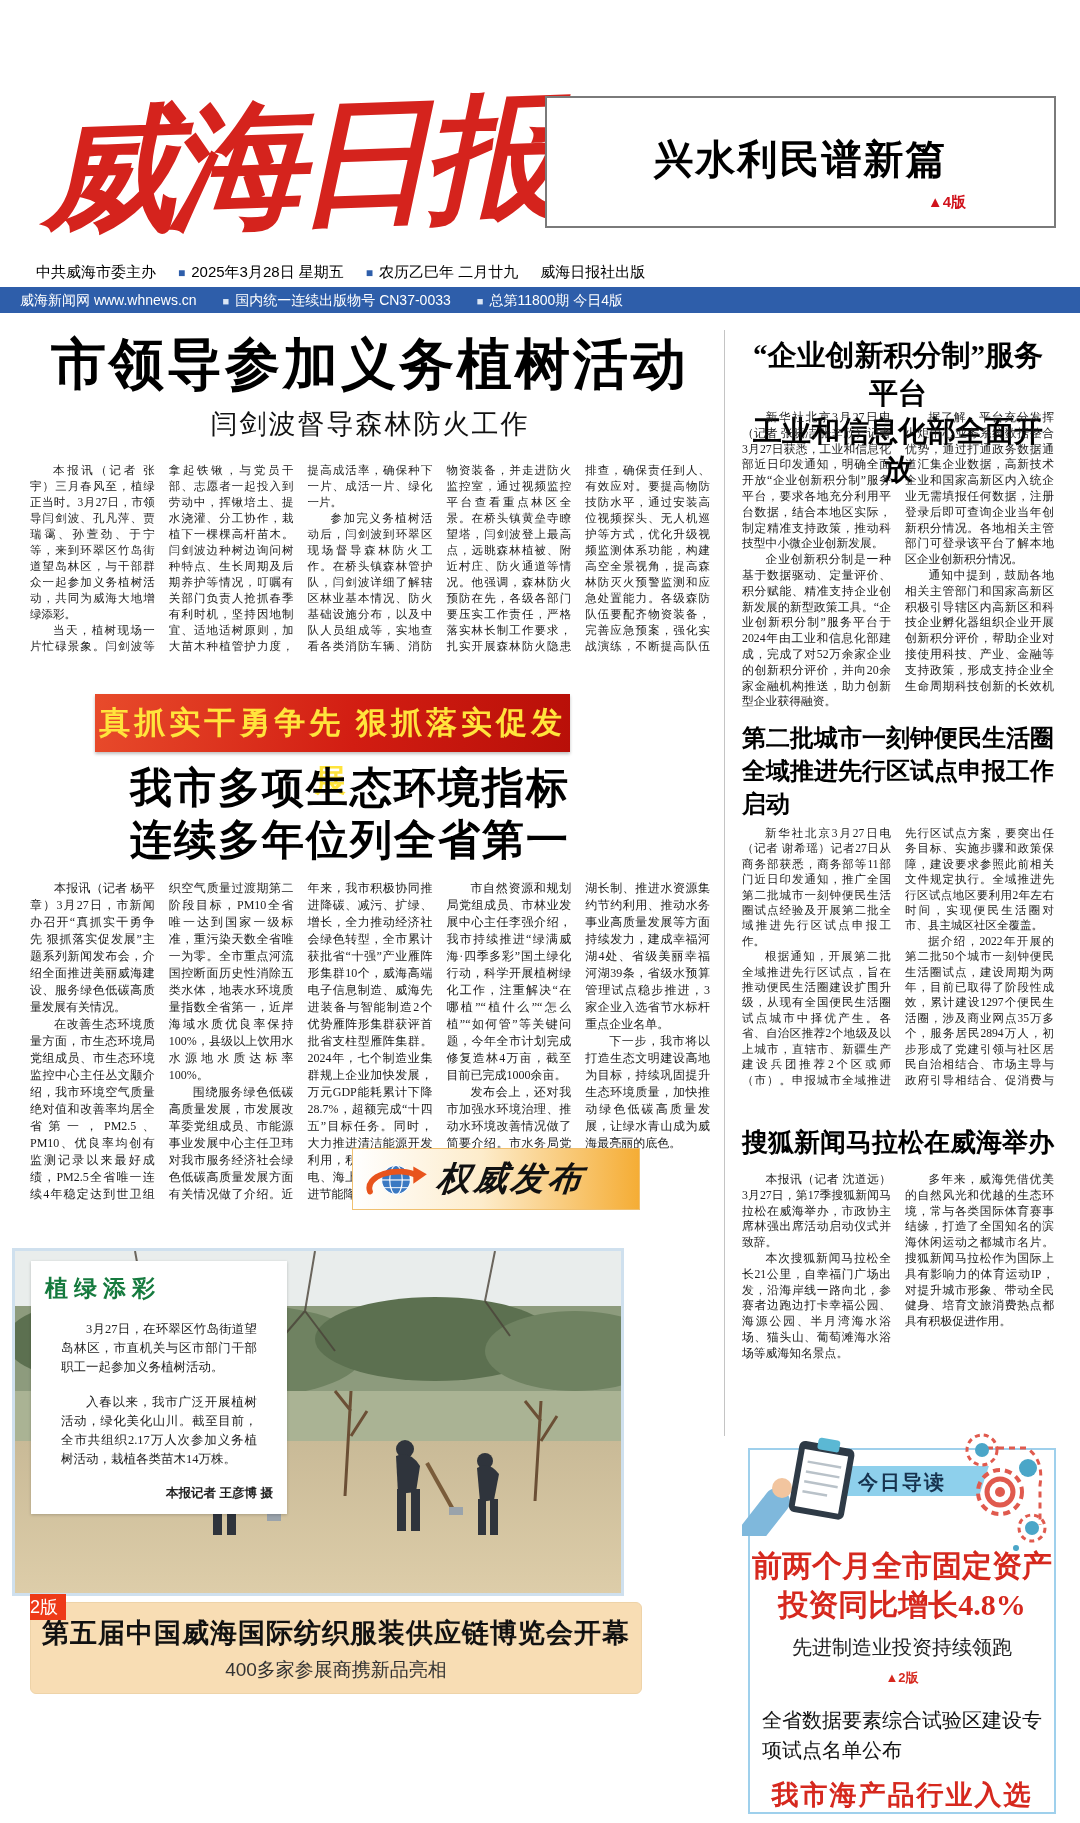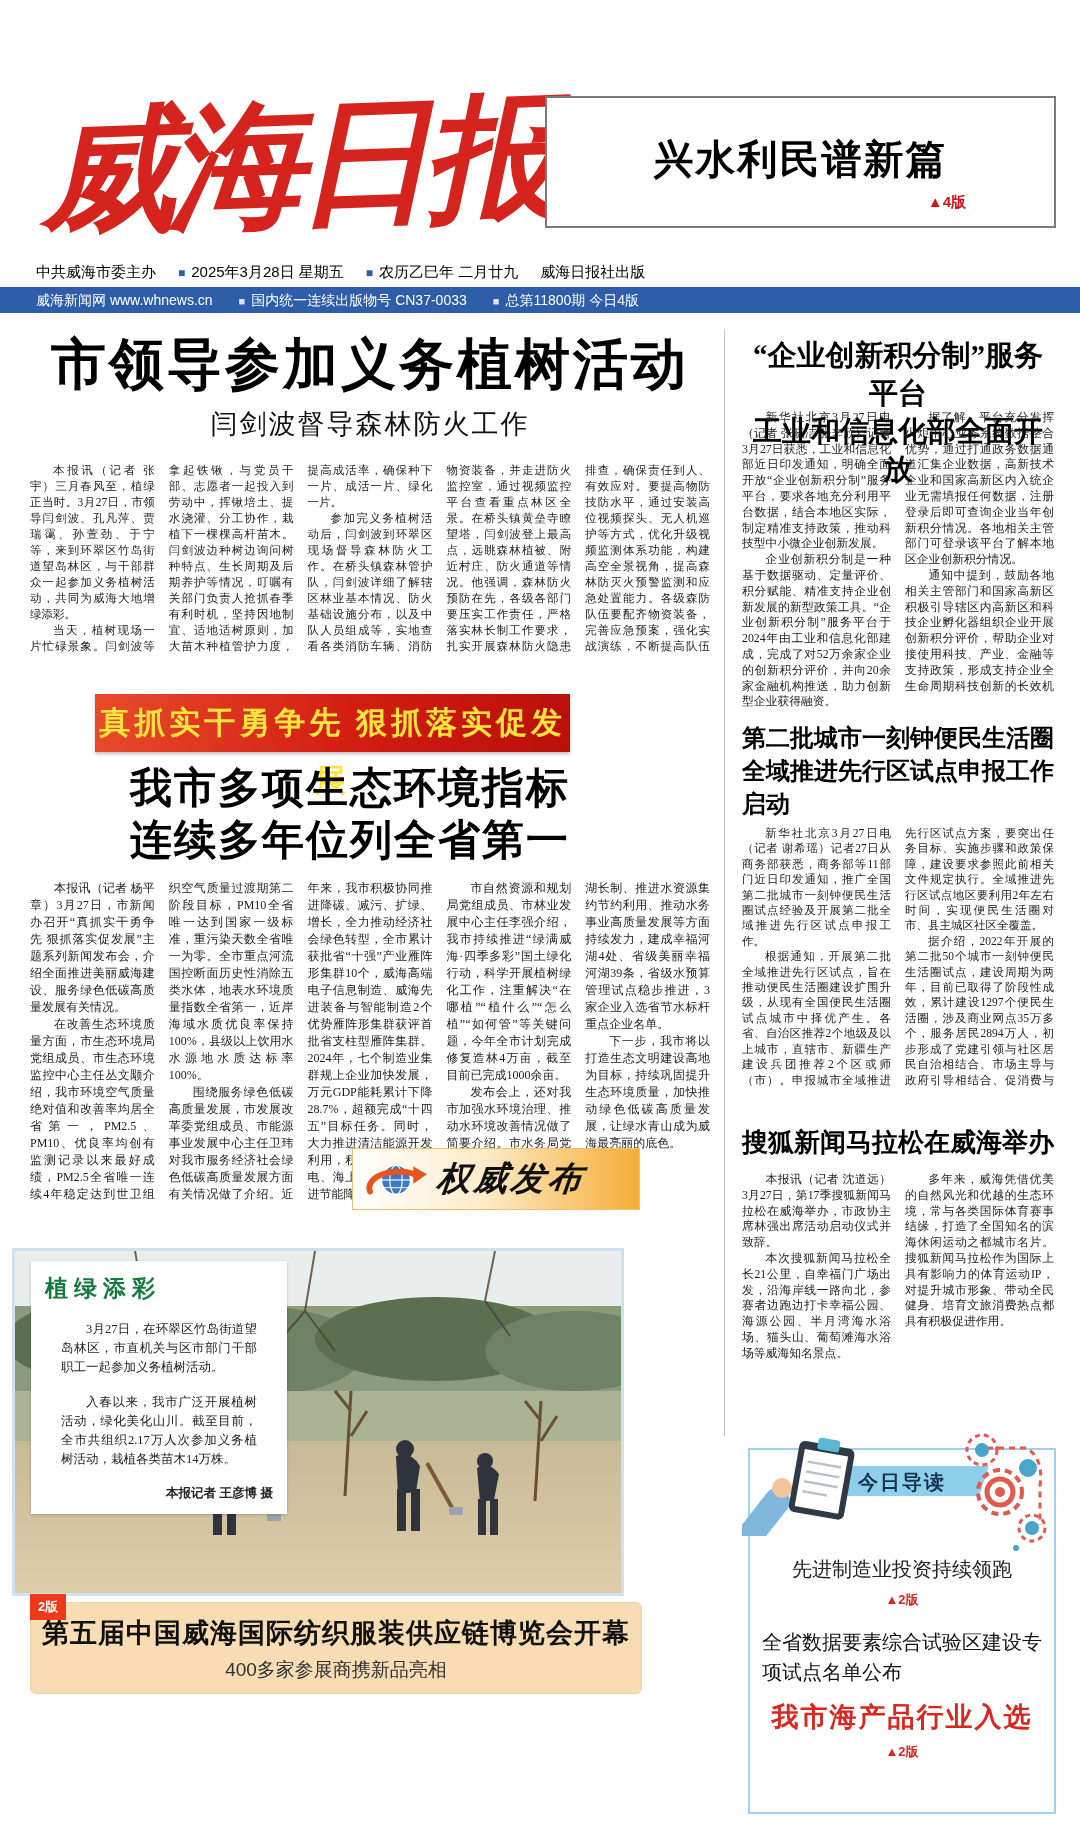--- a/index.html
+++ b/index.html
@@ -14,21 +14,21 @@
     transform:rotate(-2deg);white-space:nowrap;}
   .side-box{left:545px;top:96px;width:507px;height:128px;border:2px solid #7a7a7a;background:#fff;}
   .side-box-title{position:absolute;left:0;top:34px;width:100%;text-align:center;
     font-family:"Liberation Serif",serif;font-weight:900;font-size:40px;color:#000;letter-spacing:2px;}
   .side-box-page{position:absolute;right:88px;bottom:14px;font-size:15px;color:#d0121b;font-weight:bold;}
 
   .info-line{left:36px;top:263px;width:1010px;height:22px;font-size:15px;color:#000;white-space:nowrap;}
   .info-line .seg{margin-right:22px;}
   .info-line .sq::before{content:"■";color:#2e5eaa;margin-right:6px;font-size:12px;}
   .blue-bar{left:0;top:287px;width:1080px;height:26px;background:#2e5eaa;color:#fff;
-    font-size:14px;line-height:26px;padding-left:36px;box-sizing:border-box;white-space:nowrap;}
+    font-size:14px;line-height:26px;padding-left:20px;box-sizing:border-box;white-space:nowrap;}
   .blue-bar .seg{margin-right:26px;}
   .blue-bar .sq::before{content:"■";color:#dbe6f5;margin-right:6px;font-size:11px;}
 
   
   .cols{column-gap:14px;text-align:justify;font-family:"Liberation Serif",serif;color:#1c1c1c;}
   .cols .para{margin:0;text-indent:2em;}
   .divider-v{left:724px;top:330px;width:0;height:1106px;border-left:1px solid #c4c4c4;}
 
   
   .a1-headline{left:30px;top:328px;width:680px;text-align:center;
@@ -65,21 +65,21 @@
     font-family:"Liberation Serif",serif;color:#222;}
   .caption-credit{text-align:right;font-size:12.5px;font-weight:bold;margin-top:6px;color:#222;}
 
   
   .bottom-strip{left:30px;top:1602px;width:612px;height:92px;background:#f8ddb4;
     border:1px solid #eed3a8;border-radius:6px;box-sizing:border-box;text-align:center;}
   .strip-headline{margin-top:12px;font-family:"Liberation Serif",serif;font-weight:900;
     font-size:27px;color:#111;letter-spacing:1px;}
   .strip-sub{margin-top:6px;font-size:19px;color:#333;}
   .page-label{left:30px;top:1594px;width:36px;height:26px;background:#ee3a18;color:#fff;
-    font-size:13px;font-weight:bold;text-align:center;line-height:26px;}
+    font-size:18px;font-weight:normal;line-height:26px;}
 
   
   .r-headline{font-family:"Liberation Serif",serif;font-weight:900;color:#000;}
   .r1-headline{left:742px;top:336px;width:312px;text-align:center;font-size:29px;line-height:38px;}
   .r1-body{left:742px;top:410px;width:312px;height:302px;column-count:2;
     font-size:11.8px;line-height:15.8px;overflow:hidden;}
   .r2-headline{left:742px;top:722px;width:318px;text-align:left;font-size:24px;line-height:33px;}
   .r2-body{left:742px;top:826px;width:312px;height:262px;column-count:2;
     font-size:11.5px;line-height:15.4px;overflow:hidden;}
   .r3-headline{left:742px;top:1126px;width:312px;text-align:center;font-size:26px;line-height:34px;}
@@ -255,20 +255,24 @@
     <circle cx="50" cy="20" r="7" fill="#4aa6c8"></circle>
     <circle cx="96" cy="38" r="9" fill="#4aa6c8"></circle>
     <circle cx="68" cy="62" r="22" fill="none" stroke="#e05a4e" stroke-width="4" stroke-dasharray="7 5"></circle>
     <circle cx="68" cy="62" r="13" fill="none" stroke="#e05a4e" stroke-width="5"></circle>
     <circle cx="68" cy="62" r="5" fill="#e05a4e"></circle>
     <circle cx="100" cy="98" r="13" fill="none" stroke="#e05a4e" stroke-width="3" stroke-dasharray="5 4"></circle>
     <circle cx="100" cy="98" r="7" fill="#4aa6c8"></circle>
     <circle cx="84" cy="118" r="3" fill="#4aa6c8"></circle>
   </svg>
   <div class="guide-content">
+    <div class="guide-h1">
+      <div>前两个月全市固定资产</div>
+      <div>投资同比增长4.8%</div>
+    </div>
     <div class="guide-sub">先进制造业投资持续领跑</div>
     <div class="guide-page">▲2版</div>
     <div class="guide-item2">全省数据要素综合试验区建设专项试点名单公布</div>
     <div class="guide-item3">我市海产品行业入选</div>
     <div class="guide-page">▲2版</div>
   </div>
 </div>
 
 <div class="abs bottom-strip">
   <div class="strip-headline">第五届中国威海国际纺织服装供应链博览会开幕</div>

